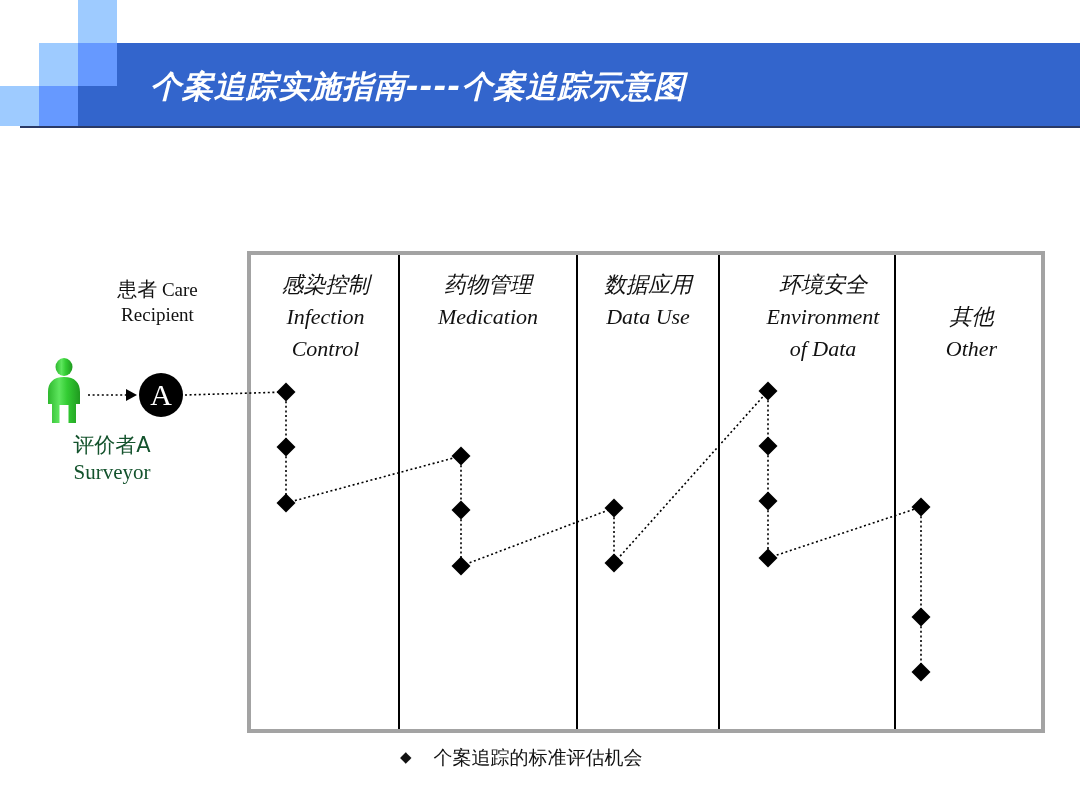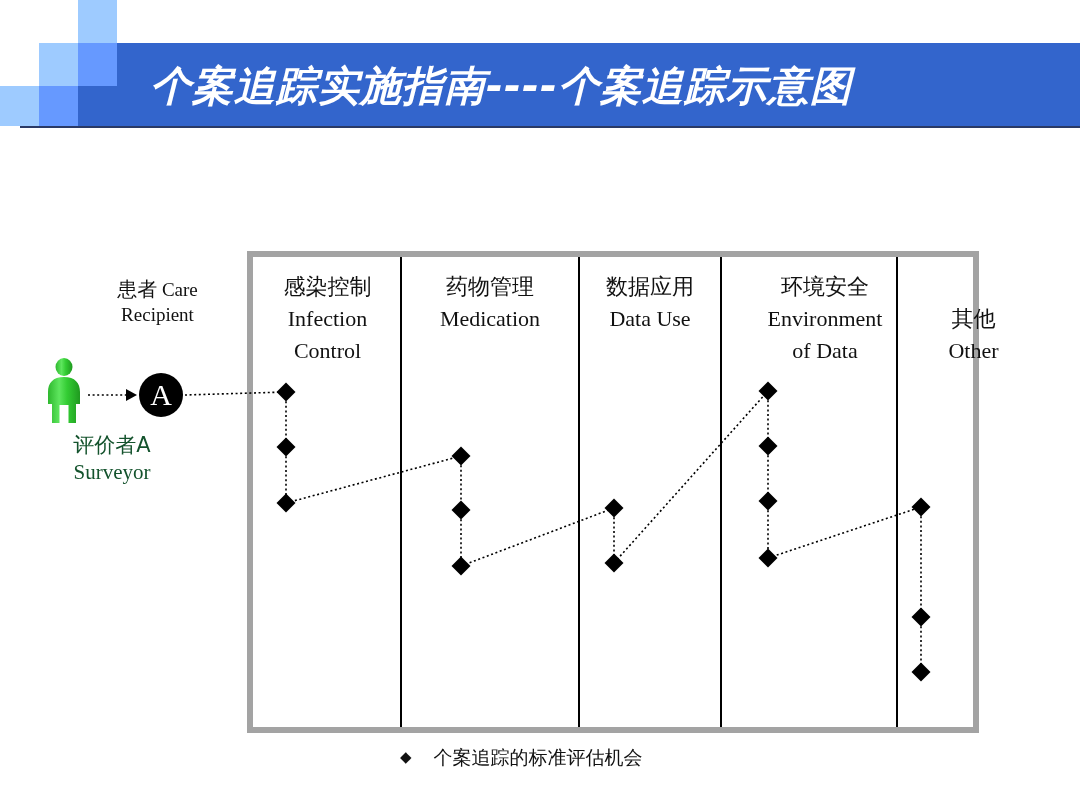--- a/index.html
+++ b/index.html
@@ -43,21 +43,21 @@
   }
   .hdr-title {
     position: absolute;
     left: 150px;
     top: 58px;
     width: 880px;
     height: 56px;
     line-height: 56px;
     color: #ffffff;
     font-family: "DejaVu Sans", "Liberation Sans", sans-serif;
-    font-size: 41px;
+    font-size: 31px;
     font-weight: bold;
     font-style: italic;
     letter-spacing: 1px;
     white-space: nowrap;
   }
 
   
   .care-label {
     position: absolute;
     left: 90px;
@@ -105,24 +105,25 @@
     font-size: 30px;
     line-height: 44px;
     text-align: center;
   }
 
   
   .grid {
     position: absolute;
     left: 247px;
     top: 251px;
-    width: 732px;
+    width: 798px;
     height: 482px;
-    border: 6px solid #a3a3a3;
+    border: 4px solid #a3a3a3;
     box-sizing: border-box;
+    font-style: italic;
   }
   .vdiv {
     position: absolute;
     top: 0;
     width: 2px;
     height: 100%;
     background: #000000;
   }
   .colhead {
     position: absolute;

